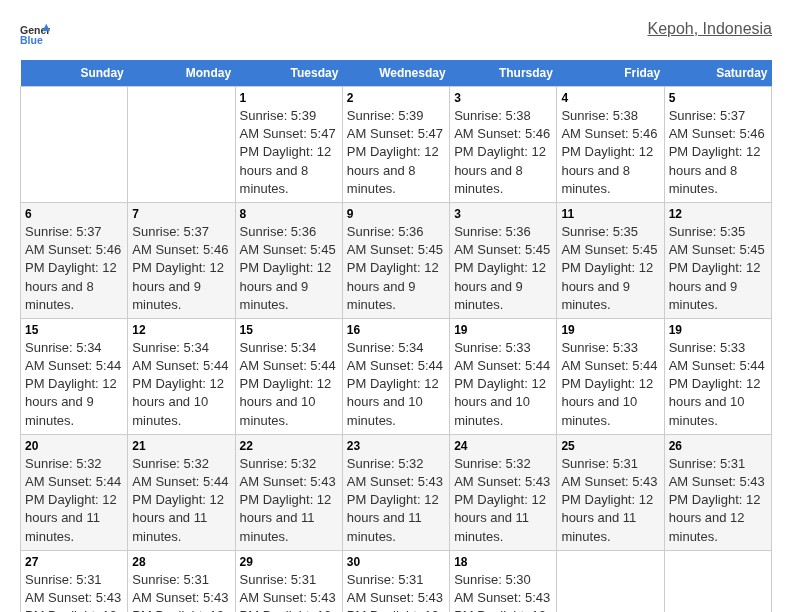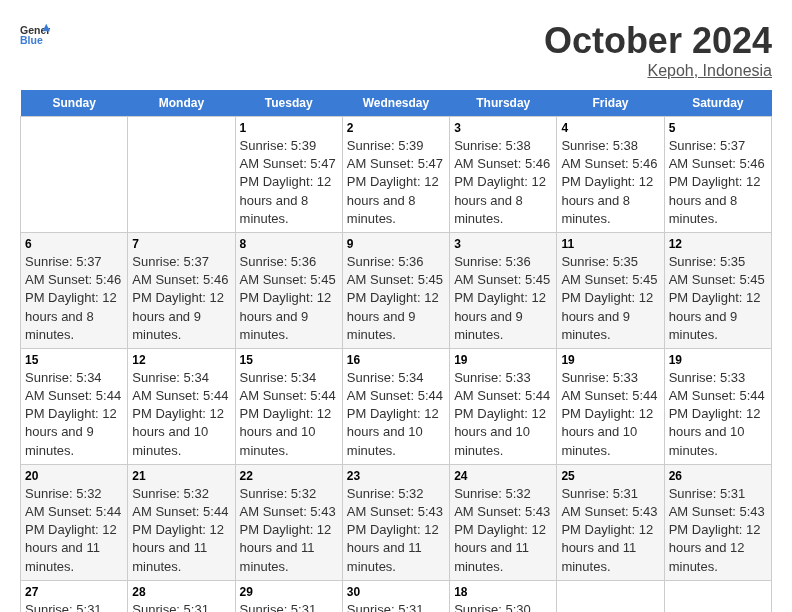--- a/index.html
+++ b/index.html
@@ -40,21 +40,21 @@
     }
     table {
       width: 100%;
       border-collapse: collapse;
       font-size: 11px;
     }
     thead tr th {
       background-color: #3a7bd5;
       color: #fff;
       padding: 6px 4px;
-      text-align: center;
+      text-align: right;
       font-size: 12px;
       font-weight: bold;
       margin-left: 44px;
     }
     tbody tr td {
       border: 1px solid #ccc;
       padding: 4px;
       vertical-align: top;
       height: 80px;
       width: calc(100% / 7);
@@ -82,21 +82,20 @@
 
 <div class="header-section">
   <div class="logo">
     <svg class="logo-icon" viewBox="0 0 40 40" xmlns="http://www.w3.org/2000/svg">
       <text x="0" y="18" font-size="14" font-weight="bold" fill="#333">General</text>
       <text x="0" y="32" font-size="14" font-weight="bold" fill="#3a7bd5">Blue</text>
       <polygon points="35,5 40,15 30,15" fill="#3a7bd5"></polygon>
     </svg>
   </div>
   <div class="title-section">
-    <div class="month-title">October 2024</div>
     <div class="location-title">Kepoh, Indonesia</div>
   </div>
 </div>
 
 <table>
   <thead>
     <tr>
     <th>Sunday</th>
         <th>Monday</th>
         <th>Tuesday</th>

